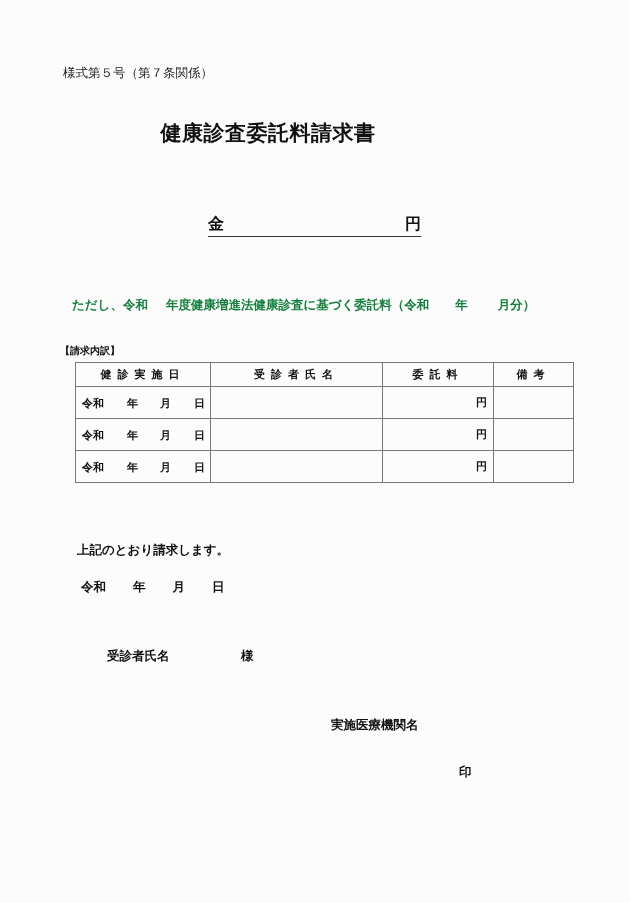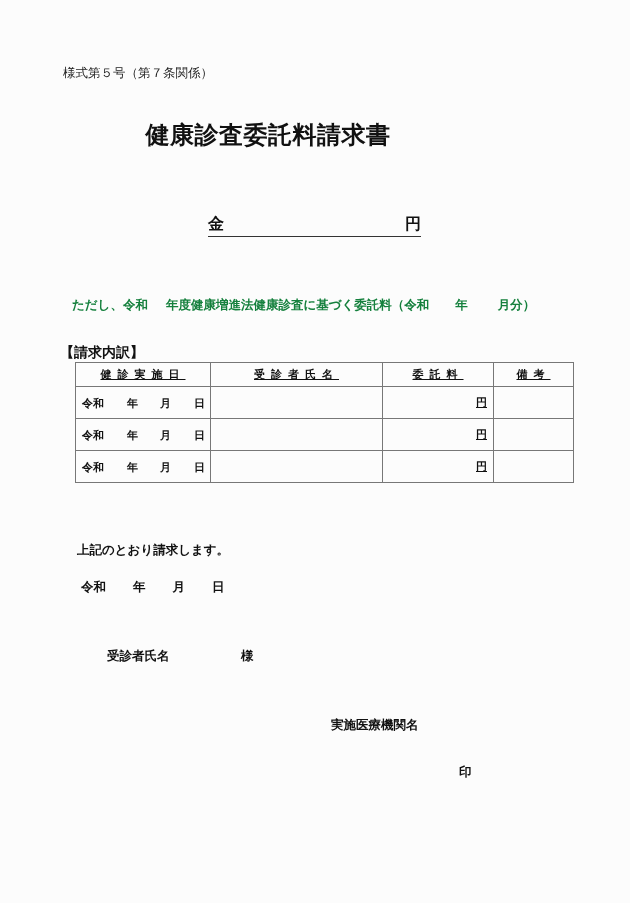--- a/index.html
+++ b/index.html
@@ -19,21 +19,21 @@
     .form-no {
       left: 63px; top: 65px;
       font-family: "DejaVu Serif", "Liberation Serif", serif;
       font-size: 12.5px;
       color: #222;
       text-align: right;
     }
     .title {
       left: 0; width: 536px; top: 119px;
       text-align: center;
-      font-size: 24px;
+      font-size: 21px;
       font-weight: bold;
       letter-spacing: 0.5px;
     }
     .amount-line {
       left: 208px; top: 214px;
       width: 213px; height: 22px;
       border-bottom: 1.5px solid #333;
     }
     .amount-kin {
       position: absolute; left: 0; top: 0;
@@ -48,35 +48,34 @@
       font-size: 12.5px;
       font-weight: bold;
       color: #15803d;
     }
     .proviso span { display: inline-block; }
     .gap-a { width: 18px; }
     .gap-b { width: 26px; }
     .gap-c { width: 30px; }
     .section-label {
       left: 60px; top: 344px;
-      font-size: 14px; font-weight: bold;
+      font-size: 10px; font-weight: bold;
     }
     table.breakdown {
       position: absolute;
       left: 75px; top: 362px;
       width: 498px;
       border-collapse: collapse;
       table-layout: fixed;
       font-size: 11px;
     }
     table.breakdown th, table.breakdown td {
       border: 1px solid #777;
       padding: 0;
       height: 31px;
-      text-decoration: underline;
     }
     table.breakdown th {
       height: 23px;
       font-weight: bold;
       text-align: center;
       letter-spacing: 6px;
     }
     .date-cell {
       position: relative;
       font-weight: bold;

